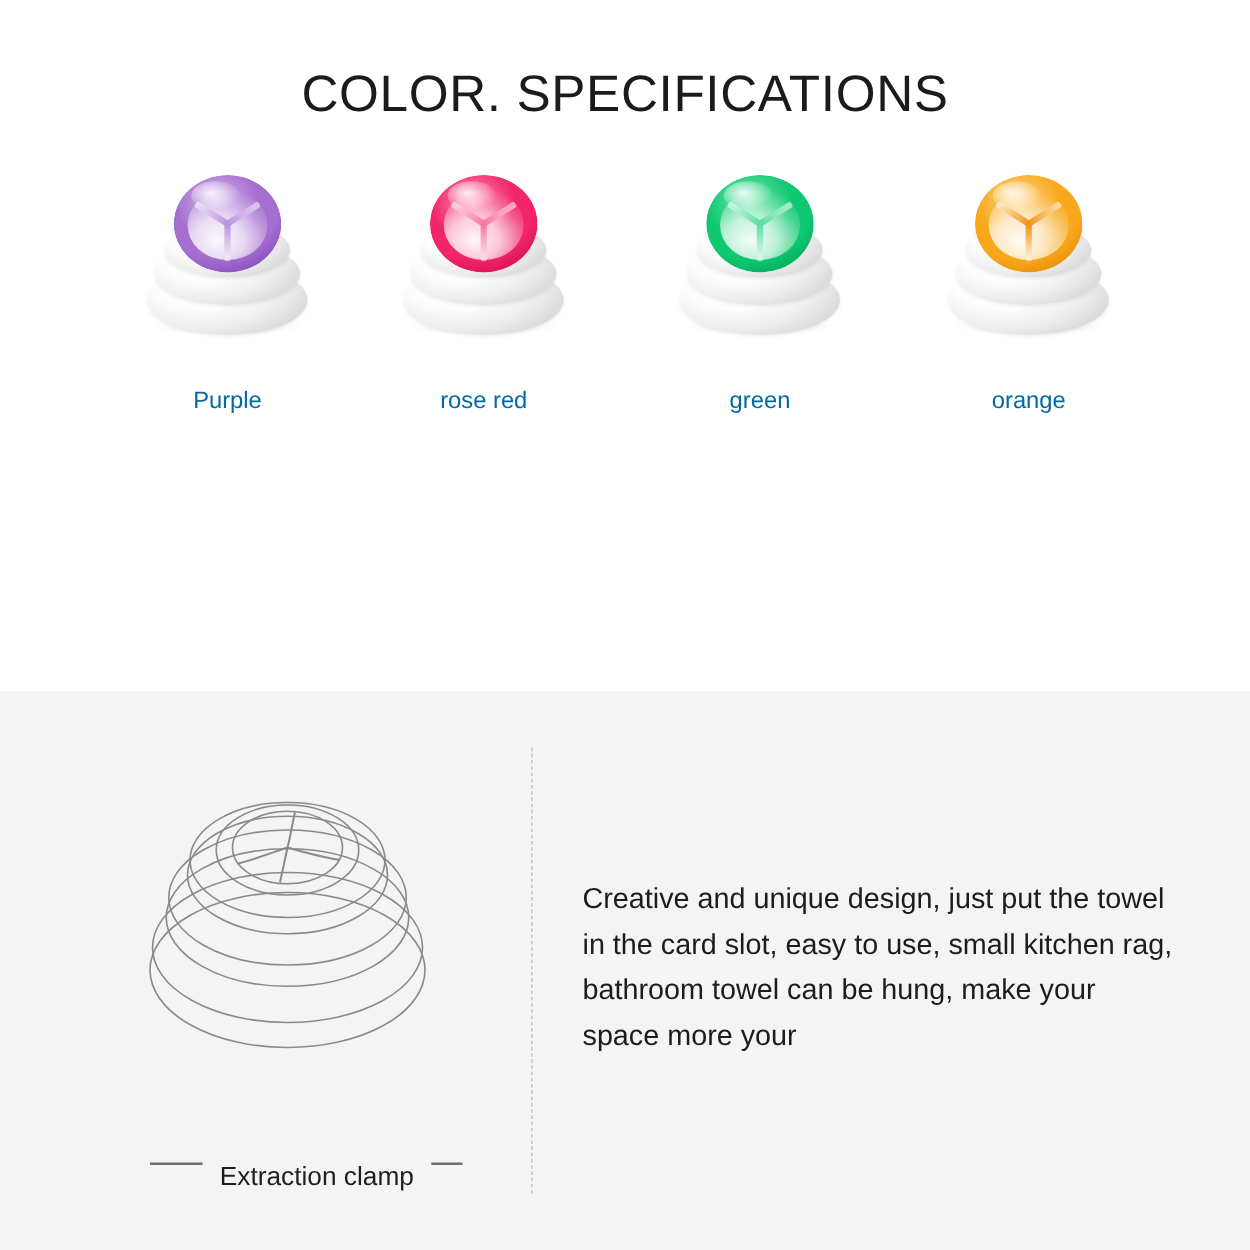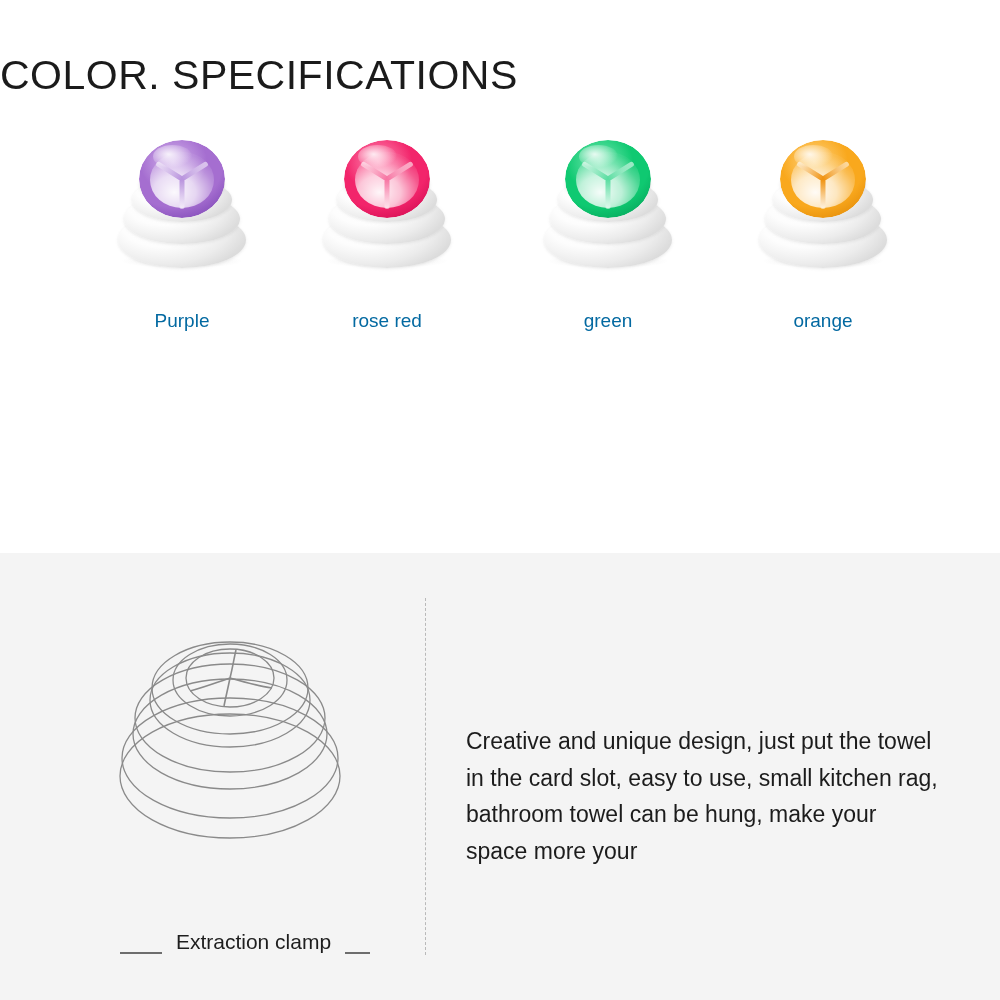--- a/index.html
+++ b/index.html
@@ -11,20 +11,21 @@
   }
   #page { position:relative; width:1000px; height:1000px; }
 
   
   .section-top {
     position:absolute; left:0; top:0; width:1000px; height:553px;
     background:#ffffff;
   }
   .page-title {
     position:absolute; left:0; top:52px; width:1000px;
+    text-align:center;
     font-size:41px;
     font-weight:400;
     letter-spacing:0.5px;
     color:#1b1b1b;
     white-space:pre;
   }
 
   .swatch-row {
     position:absolute; left:0; top:128px; width:1000px; height:230px;
   }
@@ -116,31 +117,31 @@
   }
 
   .drawing-wrap {
     position:absolute; left:70px; top:55px;
     width:320px; height:290px;
   }
   .drawing-svg { display:block; margin:0 auto; }
 
   .caption-row {
     position:absolute; left:0; top:322px; width:350px;
-    display:flex; align-items:flex-end; justify-content:center;
+    display:flex; align-items:flex-start; justify-content:center;
     gap:14px;
   }
   .dash-left  { width:42px; height:2px; background:#6d6d6d; }
   .dash-right { width:25px; height:2px; background:#6d6d6d; }
   .caption-text {
     font-size:21px; color:#1e1e1e; white-space:nowrap;
   }
 
   .description {
-    position:absolute; left:466px; top:170px;
+    position:absolute; left:466px; top:147px;
     width:500px;
   }
   .desc-line {
     font-size:23px;
     line-height:36.5px;
     color:#1c1c1c;
     white-space:pre;
   }
 </style>
 </head>

